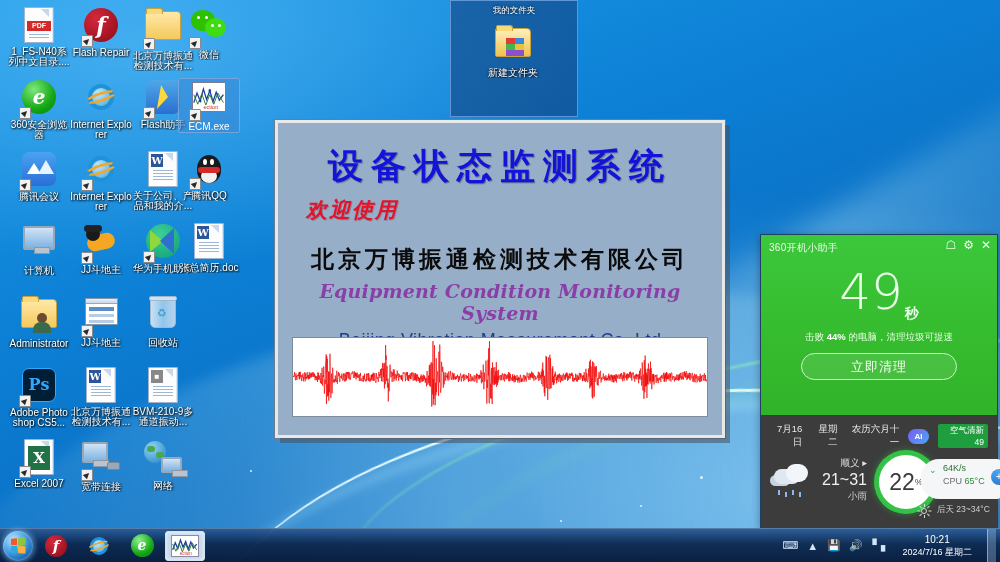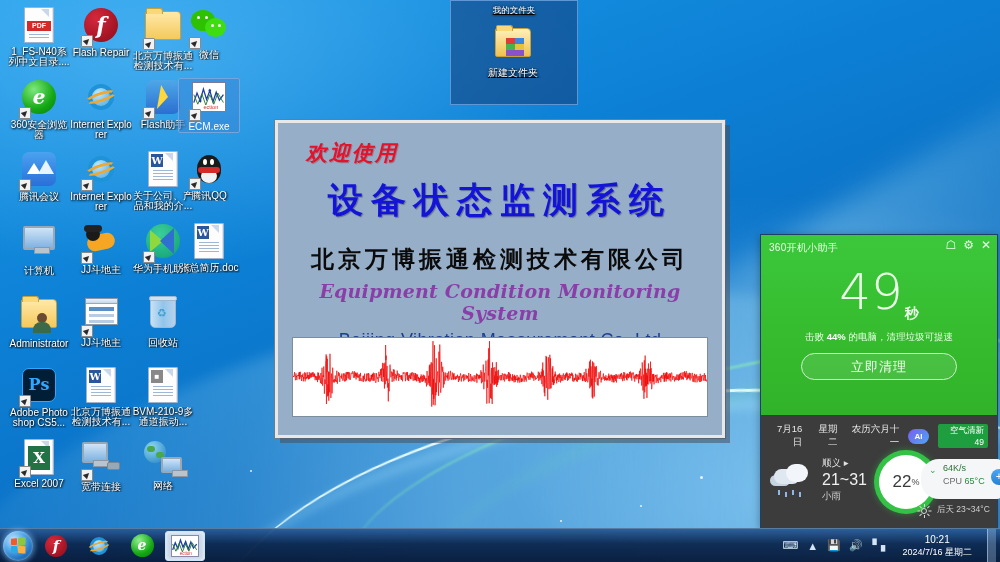--- a/index.html
+++ b/index.html
@@ -108,22 +108,22 @@
     border-radius:2px 3px 0 0; }
   .art-circle { width: 34px; height: 34px; border-radius: 50%; margin: 2px auto 0; }
   .art-sq { width: 34px; height: 34px; border-radius: 7px; margin: 2px auto 0; }
   .art-mon { width:32px;height:24px;margin:4px auto 0;background:linear-gradient(#cfe4f7,#7fb2e0);
     border:2px solid #9aa7b4; border-radius:2px; position:relative; }
   .art-mon::after{content:"";position:absolute;left:9px;bottom:-6px;width:14px;height:5px;
     background:#b9c4cf;border:1px solid #8d98a4;}
 
   
   #sel-region {
-    position: absolute; left: 450px; top: 0; width: 128px; height: 105px;
-    background: rgba(20,60,120,.55); border: 1px solid rgba(120,170,230,.75); text-decoration: underline;
+    position: absolute; left: 450px; top: 0; width: 128px; height: 117px;
+    background: rgba(20,60,120,.55); border: 1px solid rgba(120,170,230,.75);
   }
   #sel-region .cap { color:#fff; font-size:8.5px; text-align:center; margin-top:4px;
     text-shadow:0 0 3px #000; }
 
   
   #splash {
     position: absolute; left: 275px; top: 120px; width: 450px; height: 318px;
     background: #97aec8;
     border: 3px solid #e8e8e8;
     box-shadow: 5px 5px 0 rgba(70,80,95,.55), 0 0 0 1px #6d7d90;
@@ -190,32 +190,32 @@
   #ai-pill { width:22px;height:15px;border-radius:8px;
     background: linear-gradient(135deg,#7b5cf0,#4aa8f5); color:#fff; font-size:8px;
     display:flex;align-items:center;justify-content:center; font-weight:bold; }
   #air-pill { background:#1e9e3e; color:#fff; font-size:8.5px; padding:1px 4px; border-radius:2px; }
   #wx-row { display:flex; align-items:center; margin-top: 8px; gap: 6px; }
   #wx-ico { width: 46px; height: 34px; position: relative; }
   #wx-ico .c1{position:absolute;left:4px;top:6px;width:26px;height:15px;background:#dfe7f0;border-radius:9px;}
   #wx-ico .c2{position:absolute;left:16px;top:1px;width:22px;height:18px;background:#f2f6fb;border-radius:11px;}
   #wx-ico .c3{position:absolute;left:0px;top:12px;width:20px;height:11px;background:#c7d3e0;border-radius:7px;}
   #wx-ico .d{position:absolute;width:1.5px;height:5px;background:#8fb7e8;bottom:2px;}
-  #wx-txt { color:#dcdcdc; }
+  #wx-txt { color:#dcdcdc;text-align:right; }
   #wx-city { font-size: 9.5px; color:#e2e2e2; }
   #wx-temp { font-size: 16px; color:#f0f0f0; margin-top:1px; }
   #wx-cond { font-size: 9.5px; color:#d2d2d2; margin-top:1px; }
 
   #cpu-ring {
     position:absolute; left: 118px; top: 40px; width: 54px; height: 54px;
     border-radius: 50%; background: #fff;
     box-shadow: 0 0 0 5px #34c246, 0 0 6px 6px rgba(52,194,70,.35);
     display:flex; align-items:center; justify-content:center;
   }
-  #cpu-ring .v { font-size: 17px; color:#3a3a3a; }
+  #cpu-ring .v { font-size: 23px; color:#3a3a3a; }
   #cpu-ring .p { font-size: 9px; color:#4a4a4a; }
   #stat-card {
     position:absolute; left: 160px; top: 44px; width: 80px; height: 40px;
     background:#f4f6f8; border-radius: 18px 4px 4px 18px; padding: 4px 4px 0 22px;
   }
   #stat-card .net { font-size: 9px; color:#2f6f35; }
   #stat-card .cpu { font-size: 9px; color:#6a6a6a; margin-top:3px; }
   #stat-card .cpu b { color:#2a8a3a; font-weight:normal; }
   #stat-card .chev { position:absolute; left:8px; top:6px; color:#3da84c; font-size:9px; }
   #plus-btn { position:absolute; right:-6px; top:10px; width:16px;height:16px;border-radius:50%;
@@ -557,22 +557,22 @@
                       linear-gradient(#46b44c,#46b44c) 0 6px/9px 6px no-repeat,
                       linear-gradient(#e8c23a,#e8c23a) 9px 6px/9px 6px no-repeat,
                       linear-gradient(#8a52c8,#8a52c8) 0 12px/18px 6px no-repeat;"></div>
       </div>
       <div class="lbl">新建文件夹</div>
     </div>
   </div>
 
   <div id="splash">
     <div class="inner-pad">
+      <div id="main-title-cn">设备状态监测系统</div>
       <div id="welcome">欢迎使用</div>
-      <div id="main-title-cn">设备状态监测系统</div>
       <div id="company-cn">北京万博振通检测技术有限公司</div>
       <div id="main-title-en">Equipment Condition Monitoring System</div>
       <div id="company-en">Beijing Vibration Measurement Co. Ltd</div>
       <div id="wave-box">
         <svg viewBox="0 0 1000 200" preserveAspectRatio="none">
           <path id="wavepath" fill="none" stroke="#f00000" stroke-width="1.6" d="M0.0,96.6 L0.7,99.9 L1.4,98.0 L2.1,99.9 L2.9,94.7 L3.6,87.4 L4.3,97.6 L5.0,96.3 L5.7,108.3 L6.4,104.1 L7.1,90.6 L7.9,100.4 L8.6,97.5 L9.3,107.9 L10.0,98.1 L10.7,95.8 L11.4,94.8 L12.2,97.8 L12.9,94.6 L13.6,97.7 L14.3,88.3 L15.0,105.6 L15.7,87.0 L16.4,105.8 L17.2,87.9 L17.9,86.7 L18.6,99.1 L19.3,100.6 L20.0,95.0 L20.7,110.3 L21.4,105.2 L22.2,95.8 L22.9,99.6 L23.6,92.3 L24.3,91.1 L25.0,111.1 L25.7,99.8 L26.4,104.8 L27.2,103.5 L27.9,89.7 L28.6,87.7 L29.3,111.1 L30.0,97.9 L30.7,90.2 L31.5,105.7 L32.2,99.9 L32.9,103.4 L33.6,97.7 L34.3,87.8 L35.0,102.3 L35.7,95.1 L36.5,105.8 L37.2,106.4 L37.9,94.9 L38.6,105.1 L39.3,87.6 L40.0,104.1 L40.7,99.8 L41.5,93.6 L42.2,91.6 L42.9,101.8 L43.6,89.2 L44.3,100.7 L45.0,91.7 L45.7,94.4 L46.5,88.3 L47.2,91.7 L47.9,99.9 L48.6,87.6 L49.3,98.4 L50.0,98.8 L50.8,91.4 L51.5,99.2 L52.2,91.4 L52.9,104.0 L53.6,108.2 L54.3,96.9 L55.0,103.2 L55.8,98.6 L56.5,100.9 L57.2,107.9 L57.9,97.9 L58.6,104.5 L59.3,113.0 L60.0,88.4 L60.8,106.5 L61.5,89.2 L62.2,98.7 L62.9,107.4 L63.6,96.4 L64.3,102.6 L65.0,103.8 L65.8,108.9 L66.5,115.5 L67.2,89.8 L67.9,101.5 L68.6,118.2 L69.3,107.6 L70.1,76.2 L70.8,94.2 L71.5,122.2 L72.2,102.9 L72.9,95.7 L73.6,100.1 L74.3,73.0 L75.1,104.3 L75.8,142.9 L76.5,125.6 L77.2,106.4 L77.9,118.0 L78.6,64.6 L79.3,57.9 L80.1,42.0 L80.8,169.3 L81.5,46.8 L82.2,88.0 L82.9,53.5 L83.6,149.9 L84.3,118.8 L85.1,147.4 L85.8,86.2 L86.5,160.8 L87.2,86.6 L87.9,124.6 L88.6,139.2 L89.3,40.5 L90.1,97.5 L90.8,100.1 L91.5,153.7 L92.2,118.8 L92.9,91.0 L93.6,103.5 L94.4,142.0 L95.1,121.0 L95.8,76.1 L96.5,91.1 L97.2,113.3 L97.9,106.9 L98.6,108.7 L99.4,114.8 L100.1,109.5 L100.8,105.2 L101.5,112.5 L102.2,96.1 L102.9,110.2 L103.6,108.0 L104.4,111.4 L105.1,113.0 L105.8,84.0 L106.5,100.6 L107.2,117.2 L107.9,102.9 L108.6,100.8 L109.4,95.3 L110.1,87.4 L110.8,97.5 L111.5,90.2 L112.2,91.5 L112.9,112.5 L113.7,103.7 L114.4,100.0 L115.1,98.6 L115.8,100.2 L116.5,96.0 L117.2,104.1 L117.9,91.3 L118.7,94.4 L119.4,101.4 L120.1,109.5 L120.8,108.2 L121.5,103.4 L122.2,90.7 L122.9,106.5 L123.7,106.0 L124.4,111.3 L125.1,90.9 L125.8,98.4 L126.5,95.3 L127.2,110.9 L127.9,88.3 L128.7,87.6 L129.4,108.3 L130.1,88.5 L130.8,87.3 L131.5,93.1 L132.2,87.3 L133.0,103.5 L133.7,87.0 L134.4,93.9 L135.1,104.1 L135.8,105.9 L136.5,88.3 L137.2,89.6 L138.0,107.5 L138.7,105.3 L139.4,100.2 L140.1,91.0 L140.8,91.7 L141.5,92.2 L142.2,88.2 L143.0,87.4 L143.7,85.8 L144.4,91.6 L145.1,88.7 L145.8,100.8 L146.5,102.1 L147.2,97.8 L148.0,85.0 L148.7,100.3 L149.4,102.0 L150.1,88.7 L150.8,97.0 L151.5,88.9 L152.3,106.4 L153.0,98.0 L153.7,90.9 L154.4,100.4 L155.1,88.7 L155.8,99.5 L156.5,101.8 L157.3,96.5 L158.0,101.4 L158.7,100.8 L159.4,92.9 L160.1,110.3 L160.8,95.7 L161.5,93.9 L162.3,97.3 L163.0,89.5 L163.7,110.0 L164.4,103.2 L165.1,108.6 L165.8,108.0 L166.5,110.5 L167.3,111.0 L168.0,108.9 L168.7,99.6 L169.4,96.9 L170.1,112.3 L170.8,96.9 L171.6,105.4 L172.3,104.9 L173.0,91.4 L173.7,108.7 L174.4,106.7 L175.1,109.4 L175.8,111.5 L176.6,106.2 L177.3,109.8 L178.0,91.2 L178.7,108.0 L179.4,97.3 L180.1,93.3 L180.8,94.4 L181.6,89.6 L182.3,110.0 L183.0,90.9 L183.7,93.7 L184.4,110.8 L185.1,111.8 L185.8,102.3 L186.6,108.0 L187.3,111.1 L188.0,103.8 L188.7,94.7 L189.4,106.0 L190.1,94.6 L190.9,108.9 L191.6,91.4 L192.3,99.4 L193.0,92.4 L193.7,109.6 L194.4,88.9 L195.1,90.5 L195.9,109.7 L196.6,101.9 L197.3,93.5 L198.0,90.2 L198.7,109.2 L199.4,112.1 L200.1,115.0 L200.9,110.1 L201.6,90.3 L202.3,100.7 L203.0,103.0 L203.7,104.5 L204.4,100.5 L205.1,100.9 L205.9,112.6 L206.6,99.3 L207.3,86.8 L208.0,92.1 L208.7,97.8 L209.4,93.4 L210.2,103.1 L210.9,89.6 L211.6,80.5 L212.3,95.3 L213.0,79.6 L213.7,110.7 L214.4,77.7 L215.2,81.4 L215.9,77.9 L216.6,63.8 L217.3,112.2 L218.0,78.9 L218.7,99.8 L219.4,65.3 L220.2,76.0 L220.9,129.6 L221.6,64.8 L222.3,63.1 L223.0,118.6 L223.7,18.1 L224.4,56.8 L225.2,45.2 L225.9,109.7 L226.6,90.0 L227.3,71.7 L228.0,127.1 L228.7,124.6 L229.4,104.2 L230.2,162.6 L230.9,115.9 L231.6,126.8 L232.3,136.7 L233.0,120.4 L233.7,70.8 L234.5,68.3 L235.2,74.9 L235.9,87.8 L236.6,101.0 L237.3,85.8 L238.0,89.8 L238.7,89.4 L239.5,112.7 L240.2,89.2 L240.9,88.1 L241.6,97.5 L242.3,80.4 L243.0,85.8 L243.7,110.9 L244.5,81.1 L245.2,103.1 L245.9,104.3 L246.6,105.3 L247.3,92.0 L248.0,92.4 L248.7,104.1 L249.5,108.9 L250.2,94.6 L250.9,102.9 L251.6,83.5 L252.3,90.4 L253.0,96.7 L253.8,90.1 L254.5,96.1 L255.2,109.7 L255.9,102.0 L256.6,92.4 L257.3,100.5 L258.0,97.0 L258.8,99.3 L259.5,99.0 L260.2,96.3 L260.9,105.5 L261.6,95.8 L262.3,107.5 L263.0,95.3 L263.8,103.8 L264.5,111.0 L265.2,102.3 L265.9,88.9 L266.6,91.6 L267.3,88.4 L268.0,88.5 L268.8,90.0 L269.5,88.9 L270.2,93.2 L270.9,101.2 L271.6,110.7 L272.3,92.9 L273.1,88.6 L273.8,96.0 L274.5,93.0 L275.2,87.1 L275.9,107.3 L276.6,88.0 L277.3,105.2 L278.1,109.4 L278.8,95.5 L279.5,110.2 L280.2,104.2 L280.9,99.6 L281.6,94.7 L282.3,102.9 L283.1,90.6 L283.8,105.0 L284.5,98.4 L285.2,105.8 L285.9,89.1 L286.6,96.7 L287.3,92.7 L288.1,87.8 L288.8,100.5 L289.5,107.2 L290.2,109.8 L290.9,108.0 L291.6,89.3 L292.4,98.5 L293.1,96.3 L293.8,108.6 L294.5,94.4 L295.2,89.7 L295.9,107.8 L296.6,91.3 L297.4,110.4 L298.1,111.2 L298.8,93.2 L299.5,110.5 L300.2,98.6 L300.9,93.8 L301.6,103.2 L302.4,105.1 L303.1,99.6 L303.8,110.2 L304.5,102.7 L305.2,114.4 L305.9,102.2 L306.6,108.8 L307.4,114.5 L308.1,98.6 L308.8,105.4 L309.5,93.5 L310.2,100.1 L310.9,111.9 L311.7,102.0 L312.4,97.5 L313.1,112.3 L313.8,106.1 L314.5,94.0 L315.2,109.9 L315.9,106.9 L316.7,95.5 L317.4,105.5 L318.1,98.4 L318.8,110.2 L319.5,114.9 L320.2,104.3 L320.9,109.3 L321.7,102.4 L322.4,124.1 L323.1,101.1 L323.8,84.5 L324.5,96.6 L325.2,118.3 L325.9,120.1 L326.7,111.8 L327.4,96.7 L328.1,115.8 L328.8,82.2 L329.5,70.2 L330.2,122.6 L331.0,67.6 L331.7,125.0 L332.4,86.4 L333.1,74.5 L333.8,61.9 L334.5,139.3 L335.2,176.0 L336.0,64.7 L336.7,120.6 L337.4,144.9 L338.1,8.0 L338.8,171.2 L339.5,104.7 L340.2,155.8 L341.0,142.7 L341.7,18.4 L342.4,151.8 L343.1,172.6 L343.8,165.6 L344.5,114.6 L345.2,146.8 L346.0,52.0 L346.7,138.9 L347.4,120.1 L348.1,102.9 L348.8,91.8 L349.5,85.6 L350.3,112.5 L351.0,115.5 L351.7,148.2 L352.4,35.1 L353.1,91.2 L353.8,114.0 L354.5,16.8 L355.3,64.0 L356.0,125.3 L356.7,140.2 L357.4,130.9 L358.1,129.5 L358.8,61.1 L359.5,72.8 L360.3,84.5 L361.0,86.3 L361.7,73.7 L362.4,85.8 L363.1,127.4 L363.8,86.7 L364.5,90.8 L365.3,118.8 L366.0,99.9 L366.7,96.1 L367.4,88.5 L368.1,89.0 L368.8,109.5 L369.5,96.1 L370.3,98.3 L371.0,97.4 L371.7,100.4 L372.4,89.5 L373.1,103.8 L373.8,95.5 L374.6,109.6 L375.3,93.3 L376.0,85.7 L376.7,95.8 L377.4,104.0 L378.1,105.7 L378.8,106.6 L379.6,90.9 L380.3,84.2 L381.0,96.4 L381.7,97.4 L382.4,104.3 L383.1,103.6 L383.8,107.9 L384.6,88.2 L385.3,92.4 L386.0,100.4 L386.7,105.0 L387.4,92.9 L388.1,107.4 L388.8,89.8 L389.6,97.3 L390.3,97.5 L391.0,105.5 L391.7,99.7 L392.4,106.5 L393.1,98.9 L393.9,97.7 L394.6,105.4 L395.3,102.9 L396.0,97.0 L396.7,101.6 L397.4,94.2 L398.1,99.8 L398.9,103.3 L399.6,112.8 L400.3,98.8 L401.0,102.0 L401.7,97.3 L402.4,108.8 L403.1,99.7 L403.9,97.3 L404.6,90.7 L405.3,95.4 L406.0,101.2 L406.7,111.5 L407.4,99.3 L408.1,101.1 L408.9,103.2 L409.6,96.0 L410.3,99.7 L411.0,93.7 L411.7,93.6 L412.4,110.9 L413.2,93.2 L413.9,95.6 L414.6,105.5 L415.3,107.6 L416.0,103.2 L416.7,100.5 L417.4,94.2 L418.2,94.9 L418.9,96.4 L419.6,104.6 L420.3,96.9 L421.0,102.2 L421.7,97.2 L422.4,105.9 L423.2,106.0 L423.9,112.3 L424.6,89.7 L425.3,109.8 L426.0,108.6 L426.7,106.9 L427.4,110.2 L428.2,101.3 L428.9,92.4 L429.6,100.1 L430.3,111.4 L431.0,107.1 L431.7,100.8 L432.5,98.0 L433.2,108.7 L433.9,104.2 L434.6,101.1 L435.3,110.8 L436.0,106.5 L436.7,101.0 L437.5,95.2 L438.2,96.9 L438.9,111.6 L439.6,111.7 L440.3,105.7 L441.0,102.1 L441.7,96.3 L442.5,104.7 L443.2,91.2 L443.9,114.7 L444.6,114.6 L445.3,93.0 L446.0,96.7 L446.7,94.6 L447.5,96.8 L448.2,103.7 L448.9,95.5 L449.6,106.4 L450.3,94.1 L451.0,102.5 L451.8,97.3 L452.5,102.7 L453.2,99.6 L453.9,82.6 L454.6,111.5 L455.3,116.1 L456.0,87.4 L456.8,105.4 L457.5,113.2 L458.2,105.3 L458.9,90.1 L459.6,68.0 L460.3,87.2 L461.0,131.4 L461.8,97.6 L462.5,89.3 L463.2,111.6 L463.9,104.9 L464.6,85.6 L465.3,77.2 L466.0,58.1 L466.8,69.5 L467.5,115.3 L468.2,168.4 L468.9,107.2 L469.6,127.8 L470.3,104.0 L471.1,55.2 L471.8,96.2 L472.5,26.4 L473.2,115.0 L473.9,167.4 L474.6,8.0 L475.3,78.0 L476.1,88.0 L476.8,153.8 L477.5,117.2 L478.2,119.6 L478.9,156.3 L479.6,76.8 L480.3,115.4 L481.1,169.1 L481.8,62.4 L482.5,116.4 L483.2,97.5 L483.9,75.9 L484.6,98.7 L485.3,120.8 L486.1,96.2 L486.8,119.5 L487.5,74.8 L488.2,112.5 L488.9,118.6 L489.6,85.7 L490.4,116.0 L491.1,62.0 L491.8,125.0 L492.5,105.4 L493.2,83.8 L493.9,120.2 L494.6,98.0 L495.4,113.8 L496.1,81.6 L496.8,107.3 L497.5,107.0 L498.2,98.9 L498.9,100.7 L499.6,101.2 L500.4,94.8 L501.1,108.5 L501.8,108.1 L502.5,104.1 L503.2,94.9 L503.9,106.4 L504.6,108.7 L505.4,90.3 L506.1,92.1 L506.8,96.8 L507.5,99.6 L508.2,107.3 L508.9,106.0 L509.6,92.0 L510.4,111.6 L511.1,110.9 L511.8,91.5 L512.5,96.1 L513.2,94.0 L513.9,102.4 L514.7,105.9 L515.4,97.1 L516.1,95.8 L516.8,105.3 L517.5,93.1 L518.2,99.0 L518.9,101.4 L519.7,103.2 L520.4,87.2 L521.1,109.8 L521.8,97.2 L522.5,111.1 L523.2,88.9 L523.9,100.5 L524.7,103.7 L525.4,92.8 L526.1,109.4 L526.8,107.1 L527.5,106.6 L528.2,101.5 L528.9,101.0 L529.7,109.6 L530.4,92.8 L531.1,109.7 L531.8,97.5 L532.5,98.3 L533.2,107.7 L534.0,113.7 L534.7,94.4 L535.4,106.7 L536.1,96.8 L536.8,113.1 L537.5,98.6 L538.2,108.1 L539.0,105.1 L539.7,107.5 L540.4,106.2 L541.1,94.7 L541.8,108.5 L542.5,104.0 L543.2,114.4 L544.0,101.6 L544.7,108.7 L545.4,99.2 L546.1,104.8 L546.8,102.4 L547.5,114.2 L548.2,114.1 L549.0,94.1 L549.7,100.2 L550.4,99.5 L551.1,112.7 L551.8,104.0 L552.5,113.1 L553.3,103.6 L554.0,109.6 L554.7,110.8 L555.4,103.7 L556.1,94.8 L556.8,95.1 L557.5,102.6 L558.3,112.3 L559.0,107.0 L559.7,95.7 L560.4,99.7 L561.1,107.1 L561.8,98.2 L562.5,103.8 L563.3,111.7 L564.0,108.9 L564.7,93.7 L565.4,88.8 L566.1,90.6 L566.8,91.1 L567.5,101.9 L568.3,98.3 L569.0,102.6 L569.7,107.1 L570.4,90.1 L571.1,98.2 L571.8,98.6 L572.6,106.9 L573.3,93.0 L574.0,100.7 L574.7,90.5 L575.4,101.0 L576.1,86.2 L576.8,94.9 L577.6,102.1 L578.3,96.3 L579.0,88.4 L579.7,104.0 L580.4,91.4 L581.1,91.8 L581.8,109.7 L582.6,103.2 L583.3,95.5 L584.0,99.6 L584.7,101.0 L585.4,98.3 L586.1,107.0 L586.8,102.4 L587.6,104.3 L588.3,105.1 L589.0,103.3 L589.7,99.5 L590.4,96.2 L591.1,102.2 L591.9,99.8 L592.6,86.4 L593.3,109.8 L594.0,106.6 L594.7,99.7 L595.4,89.0 L596.1,106.1 L596.9,108.2 L597.6,94.6 L598.3,102.9 L599.0,98.6 L599.7,86.2 L600.4,100.0 L601.1,118.4 L601.9,78.8 L602.6,98.6 L603.3,62.9 L604.0,124.2 L604.7,83.2 L605.4,97.4 L606.1,109.5 L606.9,140.3 L607.6,97.1 L608.3,149.4 L609.0,118.3 L609.7,116.1 L610.4,101.6 L611.2,45.9 L611.9,128.3 L612.6,48.6 L613.3,85.6 L614.0,89.2 L614.7,132.3 L615.4,158.6 L616.2,65.0 L616.9,49.4 L617.6,72.1 L618.3,131.4 L619.0,87.8 L619.7,77.0 L620.4,43.0 L621.2,129.5 L621.9,52.1 L622.6,81.8 L623.3,129.1 L624.0,121.8 L624.7,113.8 L625.4,96.6 L626.2,78.1 L626.9,113.2 L627.6,72.4 L628.3,120.7 L629.0,98.3 L629.7,119.7 L630.5,106.4 L631.2,116.0 L631.9,93.2 L632.6,100.4 L633.3,86.2 L634.0,97.3 L634.7,93.2 L635.5,108.7 L636.2,100.7 L636.9,116.4 L637.6,104.5 L638.3,96.4 L639.0,108.2 L639.7,94.3 L640.5,100.8 L641.2,93.5 L641.9,112.8 L642.6,108.9 L643.3,106.3 L644.0,91.1 L644.7,102.4 L645.5,94.8 L646.2,114.1 L646.9,106.1 L647.6,99.0 L648.3,101.7 L649.0,109.8 L649.7,94.6 L650.5,99.8 L651.2,103.8 L651.9,109.9 L652.6,93.5 L653.3,90.9 L654.0,100.9 L654.8,105.4 L655.5,106.3 L656.2,95.3 L656.9,94.7 L657.6,107.8 L658.3,91.5 L659.0,102.8 L659.8,97.3 L660.5,89.0 L661.2,98.8 L661.9,88.8 L662.6,100.8 L663.3,109.8 L664.0,91.9 L664.8,107.7 L665.5,97.2 L666.2,99.9 L666.9,101.7 L667.6,103.8 L668.3,90.2 L669.0,97.7 L669.8,103.3 L670.5,92.2 L671.2,95.1 L671.9,92.8 L672.6,97.2 L673.3,88.7 L674.1,95.5 L674.8,91.2 L675.5,111.0 L676.2,94.8 L676.9,106.3 L677.6,108.6 L678.3,112.0 L679.1,102.9 L679.8,108.7 L680.5,102.0 L681.2,107.8 L681.9,105.9 L682.6,91.6 L683.3,105.9 L684.1,104.2 L684.8,111.0 L685.5,95.0 L686.2,93.8 L686.9,112.0 L687.6,105.1 L688.3,96.3 L689.1,107.5 L689.8,100.3 L690.5,106.2 L691.2,89.2 L691.9,90.2 L692.6,90.4 L693.4,106.7 L694.1,90.3 L694.8,100.1 L695.5,91.1 L696.2,92.1 L696.9,98.8 L697.6,103.2 L698.4,102.3 L699.1,110.6 L699.8,96.4 L700.5,110.0 L701.2,95.2 L701.9,97.9 L702.6,103.5 L703.4,87.5 L704.1,109.3 L704.8,102.5 L705.5,107.8 L706.2,112.9 L706.9,102.1 L707.6,79.0 L708.4,110.6 L709.1,92.0 L709.8,90.4 L710.5,96.3 L711.2,108.3 L711.9,113.7 L712.7,110.2 L713.4,105.4 L714.1,78.3 L714.8,99.2 L715.5,80.6 L716.2,60.3 L716.9,129.1 L717.7,94.0 L718.4,55.7 L719.1,125.1 L719.8,72.5 L720.5,82.9 L721.2,121.8 L721.9,104.3 L722.7,152.3 L723.4,60.1 L724.1,155.1 L724.8,140.5 L725.5,101.1 L726.2,63.0 L726.9,66.0 L727.7,150.4 L728.4,92.9 L729.1,72.7 L729.8,113.0 L730.5,75.2 L731.2,77.7 L732.0,99.0 L732.7,71.8 L733.4,83.7 L734.1,117.0 L734.8,119.9 L735.5,120.0 L736.2,102.7 L737.0,122.1 L737.7,107.4 L738.4,92.9 L739.1,87.7 L739.8,94.3 L740.5,104.6 L741.2,100.1 L742.0,87.8 L742.7,84.1 L743.4,108.5 L744.1,114.1 L744.8,110.2 L745.5,101.0 L746.2,107.3 L747.0,103.0 L747.7,100.9 L748.4,98.7 L749.1,95.0 L749.8,91.0 L750.5,105.4 L751.3,102.4 L752.0,98.3 L752.7,109.3 L753.4,103.4 L754.1,100.1 L754.8,107.7 L755.5,95.5 L756.3,96.1 L757.0,109.0 L757.7,102.8 L758.4,104.9 L759.1,108.5 L759.8,102.2 L760.5,107.2 L761.3,97.1 L762.0,102.4 L762.7,91.4 L763.4,109.6 L764.1,96.5 L764.8,105.7 L765.5,102.4 L766.3,109.2 L767.0,100.0 L767.7,94.2 L768.4,101.2 L769.1,102.9 L769.8,94.0 L770.6,112.5 L771.3,96.1 L772.0,106.5 L772.7,98.9 L773.4,113.7 L774.1,111.6 L774.8,95.5 L775.6,113.6 L776.3,94.9 L777.0,104.6 L777.7,103.0 L778.4,97.8 L779.1,109.8 L779.8,92.9 L780.6,107.0 L781.3,114.0 L782.0,93.5 L782.7,101.5 L783.4,96.2 L784.1,99.0 L784.8,104.8 L785.6,99.7 L786.3,99.6 L787.0,93.6 L787.7,96.5 L788.4,96.2 L789.1,104.8 L789.8,101.4 L790.6,92.9 L791.3,98.7 L792.0,91.5 L792.7,105.6 L793.4,89.6 L794.1,93.1 L794.9,93.2 L795.6,97.0 L796.3,110.8 L797.0,95.5 L797.7,95.7 L798.4,103.9 L799.1,87.2 L799.9,109.4 L800.6,103.4 L801.3,88.9 L802.0,97.2 L802.7,102.3 L803.4,98.3 L804.1,98.1 L804.9,95.4 L805.6,106.5 L806.3,91.9 L807.0,108.7 L807.7,91.1 L808.4,93.8 L809.1,101.3 L809.9,92.2 L810.6,103.3 L811.3,100.1 L812.0,94.7 L812.7,87.4 L813.4,100.4 L814.2,91.9 L814.9,85.9 L815.6,92.4 L816.3,103.1 L817.0,89.3 L817.7,97.2 L818.4,109.3 L819.2,93.9 L819.9,94.5 L820.6,88.9 L821.3,91.1 L822.0,88.6 L822.7,94.9 L823.4,103.9 L824.2,98.0 L824.9,110.0 L825.6,111.9 L826.3,94.8 L827.0,101.8 L827.7,103.8 L828.4,93.0 L829.2,98.4 L829.9,92.2 L830.6,106.0 L831.3,94.6 L832.0,98.8 L832.7,96.6 L833.5,93.7 L834.2,102.9 L834.9,116.1 L835.6,93.2 L836.3,105.9 L837.0,84.2 L837.7,104.6 L838.5,94.2 L839.2,78.4 L839.9,83.3 L840.6,106.9 L841.3,97.9 L842.0,121.9 L842.7,116.3 L843.5,62.6 L844.2,76.7 L844.9,134.4 L845.6,132.9 L846.3,93.6 L847.0,95.9 L847.7,155.9 L848.5,57.1 L849.2,94.3 L849.9,139.3 L850.6,45.0 L851.3,124.2 L852.0,79.0 L852.8,115.3 L853.5,123.3 L854.2,89.2 L854.9,153.6 L855.6,95.9 L856.3,118.2 L857.0,78.5 L857.8,119.3 L858.5,65.2 L859.2,85.4 L859.9,88.3 L860.6,104.2 L861.3,111.3 L862.0,79.4 L862.8,116.8 L863.5,60.6 L864.2,110.2 L864.9,77.1 L865.6,83.0 L866.3,131.3 L867.0,125.7 L867.8,111.7 L868.5,92.9 L869.2,112.6 L869.9,92.6 L870.6,110.8 L871.3,92.1 L872.1,119.0 L872.8,102.6 L873.5,99.7 L874.2,96.4 L874.9,95.7 L875.6,98.7 L876.3,94.8 L877.1,115.3 L877.8,107.0 L878.5,98.3 L879.2,93.8 L879.9,107.4 L880.6,110.8 L881.3,102.9 L882.1,115.8 L882.8,108.8 L883.5,105.5 L884.2,102.0 L884.9,108.3 L885.6,103.5 L886.3,103.8 L887.1,99.2 L887.8,102.1 L888.5,113.2 L889.2,97.1 L889.9,96.5 L890.6,102.3 L891.4,94.6 L892.1,101.2 L892.8,101.6 L893.5,105.0 L894.2,100.6 L894.9,89.4 L895.6,98.4 L896.4,112.2 L897.1,95.5 L897.8,111.3 L898.5,89.2 L899.2,103.8 L899.9,91.9 L900.6,91.9 L901.4,111.5 L902.1,87.7 L902.8,105.3 L903.5,88.8 L904.2,96.0 L904.9,105.7 L905.6,96.4 L906.4,105.1 L907.1,94.9 L907.8,91.8 L908.5,109.0 L909.2,103.1 L909.9,91.8 L910.7,89.8 L911.4,101.5 L912.1,93.2 L912.8,111.6 L913.5,90.0 L914.2,88.9 L914.9,88.8 L915.7,95.5 L916.4,99.4 L917.1,107.2 L917.8,98.2 L918.5,100.6 L919.2,98.1 L919.9,101.4 L920.7,102.8 L921.4,111.5 L922.1,103.1 L922.8,98.3 L923.5,106.8 L924.2,108.1 L924.9,101.0 L925.7,108.2 L926.4,100.7 L927.1,93.7 L927.8,103.8 L928.5,104.2 L929.2,107.8 L929.9,93.7 L930.7,102.7 L931.4,109.5 L932.1,95.4 L932.8,106.5 L933.5,91.8 L934.2,107.3 L935.0,99.9 L935.7,98.1 L936.4,89.4 L937.1,102.9 L937.8,97.2 L938.5,106.5 L939.2,103.6 L940.0,88.2 L940.7,97.0 L941.4,105.4 L942.1,99.9 L942.8,106.6 L943.5,101.6 L944.2,87.3 L945.0,98.9 L945.7,86.0 L946.4,85.0 L947.1,99.9 L947.8,89.5 L948.5,102.1 L949.2,98.3 L950.0,85.2 L950.7,88.1 L951.4,108.0 L952.1,95.9 L952.8,104.6 L953.5,92.6 L954.3,90.1 L955.0,102.7 L955.7,94.0 L956.4,102.1 L957.1,104.2 L957.8,89.2 L958.5,103.5 L959.3,108.7 L960.0,90.4 L960.7,91.1 L961.4,103.8 L962.1,101.3 L962.8,100.9 L963.5,95.9 L964.3,89.4 L965.0,93.8 L965.7,111.8 L966.4,101.5 L967.1,96.9 L967.8,110.9 L968.5,113.1 L969.3,97.0 L970.0,91.8 L970.7,107.8 L971.4,113.6 L972.1,94.3 L972.8,96.0 L973.6,103.9 L974.3,96.8 L975.0,93.4 L975.7,113.8 L976.4,112.1 L977.1,103.9 L977.8,98.2 L978.6,97.9 L979.3,108.6 L980.0,108.7 L980.7,100.9 L981.4,97.9 L982.1,113.1 L982.8,110.5 L983.6,91.8 L984.3,106.1 L985.0,112.5 L985.7,100.0 L986.4,97.1 L987.1,110.1 L987.8,100.2 L988.6,95.8 L989.3,98.1 L990.0,96.8 L990.7,95.1 L991.4,108.9 L992.1,108.7 L992.9,98.5 L993.6,90.4 L994.3,103.8 L995.0,109.9 L995.7,108.1 L996.4,95.0 L997.1,110.1 L997.9,106.5 L998.6,110.9 L999.3,110.3 L1000.0,111.9"></path>
         </svg>
       </div>
     </div>
   </div>

